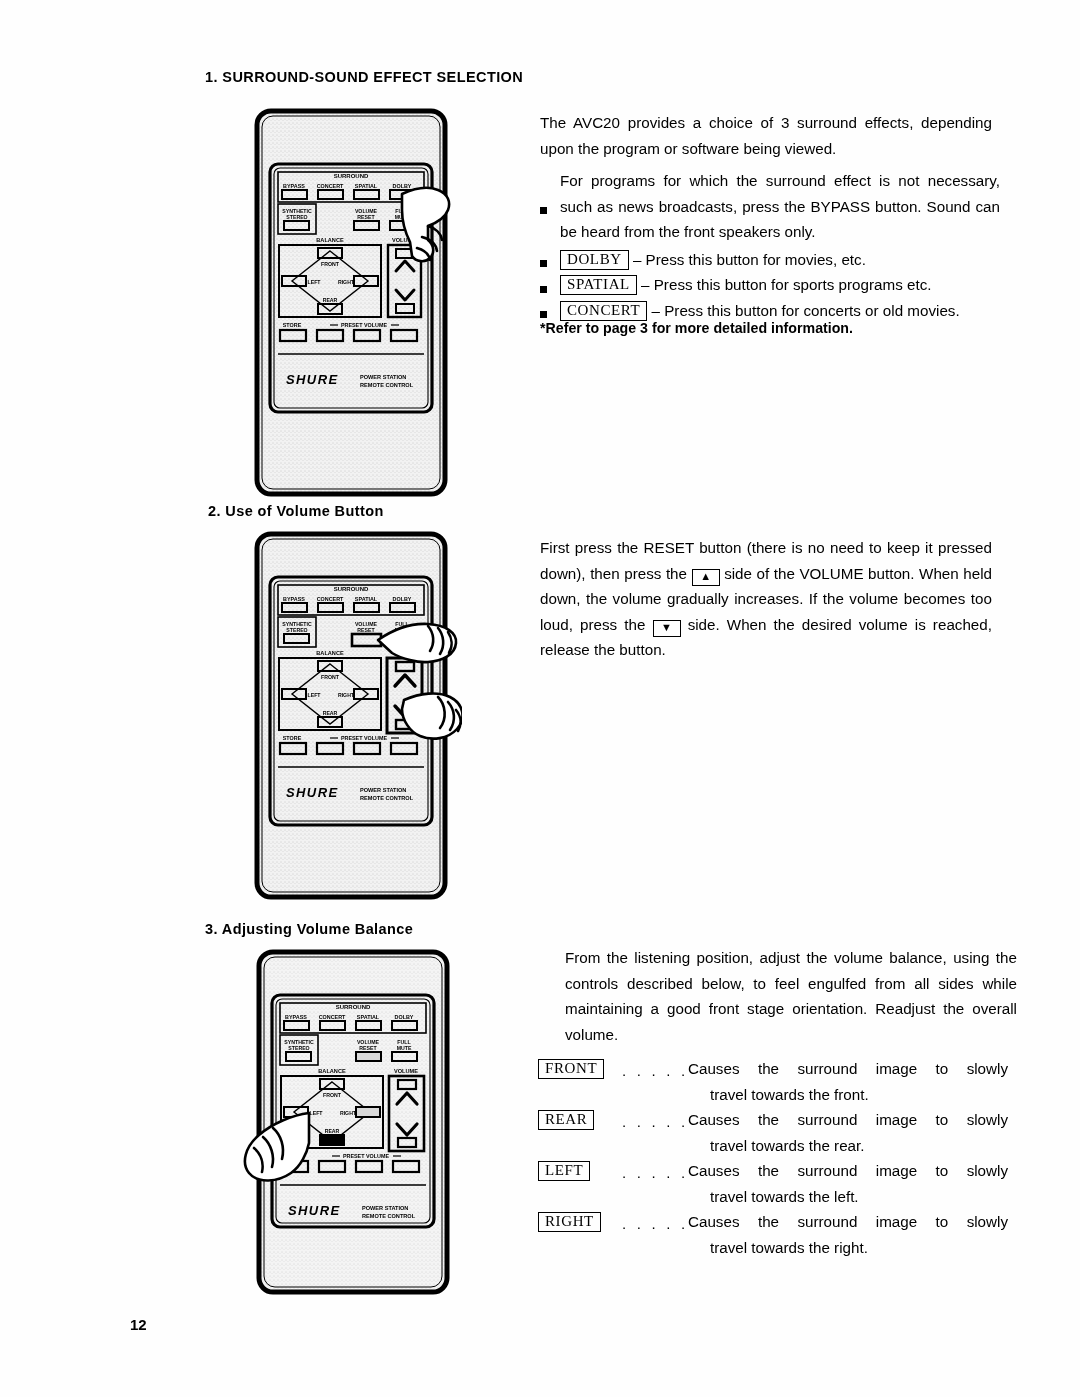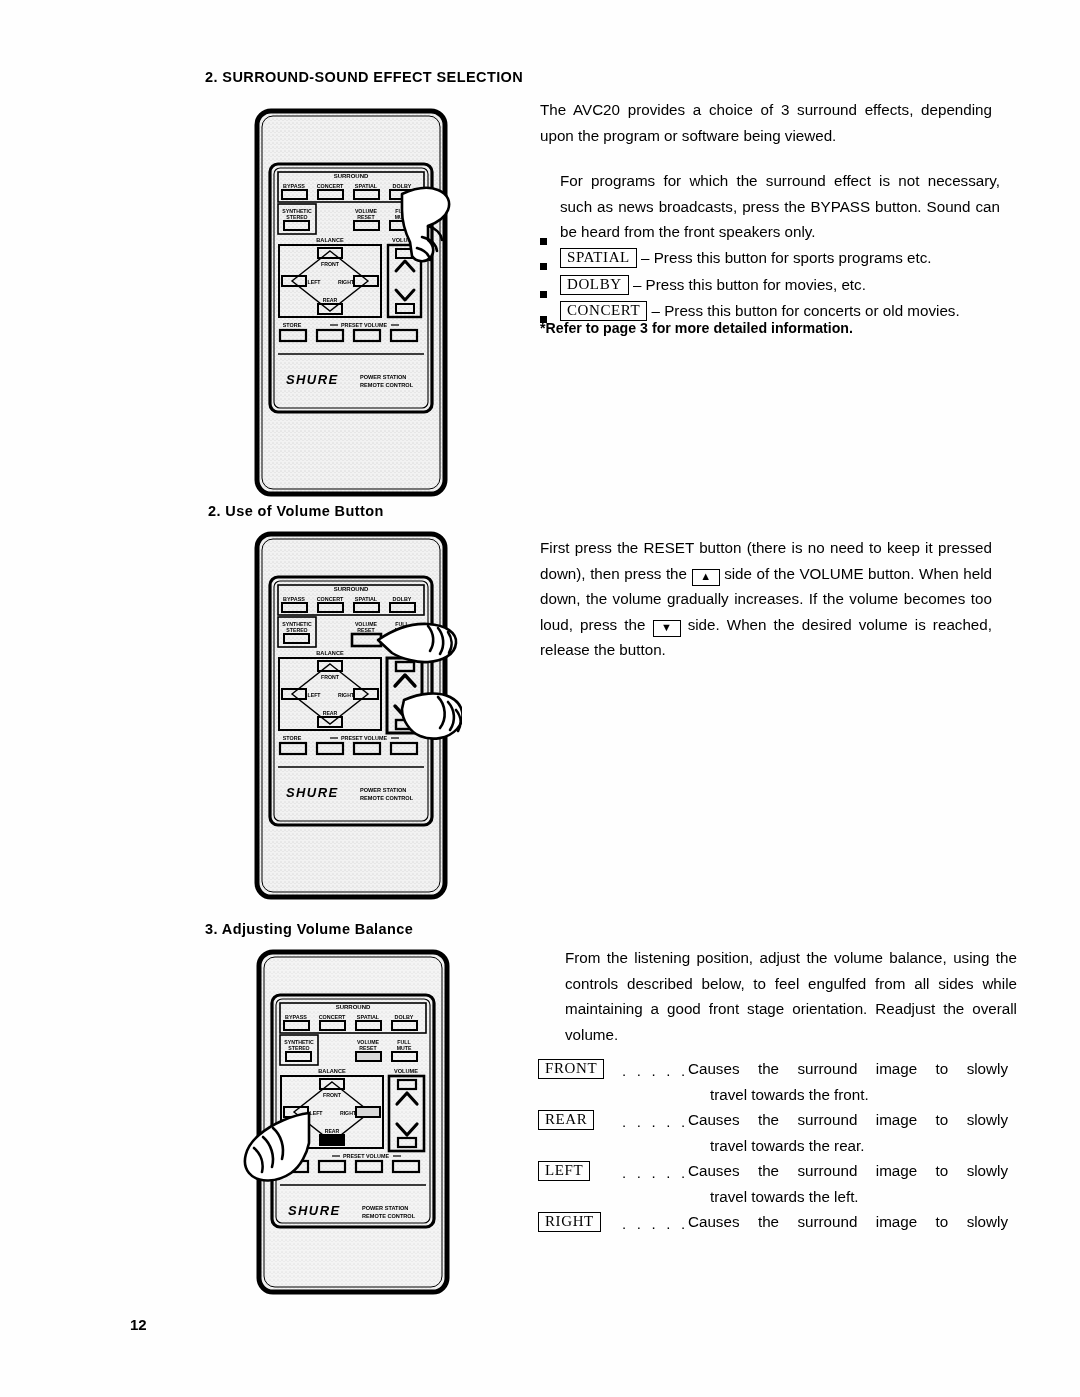--- a/index.html
+++ b/index.html
@@ -22,21 +22,21 @@
   .body-col{
     position:absolute;
     width:452px;
     font-size:15.2px;
     line-height:25.5px;
     text-align:justify;
   }
   .body-col p{margin:0;}
 
   .bullets{position:absolute;width:460px;font-size:15.2px;line-height:25.5px;}
-  .blt{display:flex;align-items:flex-end;}
+  .blt{display:flex;align-items:center;}
   .sq{
     flex:0 0 auto;width:7px;height:7px;background:#000;
     margin:9px 13px 0 0;
   }
   .blt-txt{flex:1 1 auto;text-align:justify;text-align-last:left;}
 
   
   .keybox{
     display:inline-block;
     border:1.3px solid #000;
@@ -73,21 +73,21 @@
 
   
   .remote-wrap{position:absolute;}
   .remote-wrap svg{display:block;}
 </style>
 </head>
 <body>
 
 <div class="page">
 
-  <div class="sec-head" style="left:205px;top:69px;">2.  SURROUND-SOUND EFFECT SELECTION</div>
+  <div class="sec-head" style="left:205px;top:69px;">1.  SURROUND-SOUND EFFECT SELECTION</div>
 
   <div class="remote-wrap" style="left:252px;top:106px;">
     <svg width="200" height="395" viewBox="0 0 200 395">
       <defs>
         <pattern id="nz1" width="4" height="4" patternUnits="userSpaceOnUse">
           <rect width="4" height="4" fill="#f2f2f2"></rect>
           <circle cx="1" cy="1" r=".45" fill="#9a9a9a"></circle>
           <circle cx="3" cy="2.6" r=".4" fill="#b0b0b0"></circle>
         </pattern>
       </defs>
@@ -160,41 +160,41 @@
         <path d="M150 88 C163 82 176 80 186 84 C196 88 199 96 196 104
                  C193 112 184 117 176 120 L176 134 C182 139 183 147 178 152
                  C173 157 164 156 160 150 L158 136 C154 128 150 116 150 104 Z"></path>
         <path d="M176 120 C183 122 189 127 190 134" fill="none"></path>
         <path d="M170 131 C178 133 184 138 185 145" fill="none"></path>
         <path d="M165 142 C172 144 177 148 178 154" fill="none"></path>
       </g>
     </svg>
   </div>
 
-  <div class="body-col" style="left:540px;top:97px;">
+  <div class="body-col" style="left:540px;top:110px;">
     <p>The AVC20 provides a choice of 3 surround effects, depending upon the program or software being viewed.</p>
   </div>
 
   <div class="bullets" style="left:540px;top:168px;">
     <div class="blt">
       <span class="sq"></span>
       <span class="blt-txt">For programs for which the surround effect is not nece­ssary, such as news broadcasts, press the BYPASS but­ton. Sound can be heard from the front speakers only.</span>
+    </div>
+    <div class="blt" style="margin-top:2px;">
+      <span class="sq"></span>
+      <span class="blt-txt">
+        <span class="keybox">DOLBY</span>
+        <span>– Press this button for movies, etc.</span>
+      </span>
     </div>
     <div class="blt">
       <span class="sq"></span>
       <span class="blt-txt">
         <span class="keybox">SPATIAL</span>
         <span>– Press this button for sports programs etc.</span>
-      </span>
-    </div>
-    <div class="blt" style="margin-top:2px;">
-      <span class="sq"></span>
-      <span class="blt-txt">
-        <span class="keybox">DOLBY</span>
-        <span>– Press this button for movies, etc.</span>
       </span>
     </div>
     <div class="blt">
       <span class="sq"></span>
       <span class="blt-txt">
         <span class="keybox">CONCERT</span>
         <span>– Press this button for concerts or old movies.</span>
       </span>
     </div>
   </div>
@@ -408,19 +408,20 @@
       <span class="defval">
         <span class="l1">Causes the surround image to slowly</span>
         <span class="l2">travel towards the left.</span>
       </span>
     </div>
     <div class="defrow">
       <span class="defkey"><span class="keybox">RIGHT</span></span>
       <span class="defdots">. . . . . . .</span>
       <span class="defval">
         <span class="l1">Causes the surround image to slowly</span>
+        <span class="l2">travel towards the right.</span>
       </span>
     </div>
   </div>
 
   <div class="pageno">12</div>
 
 </div>
 
 </body></html>

